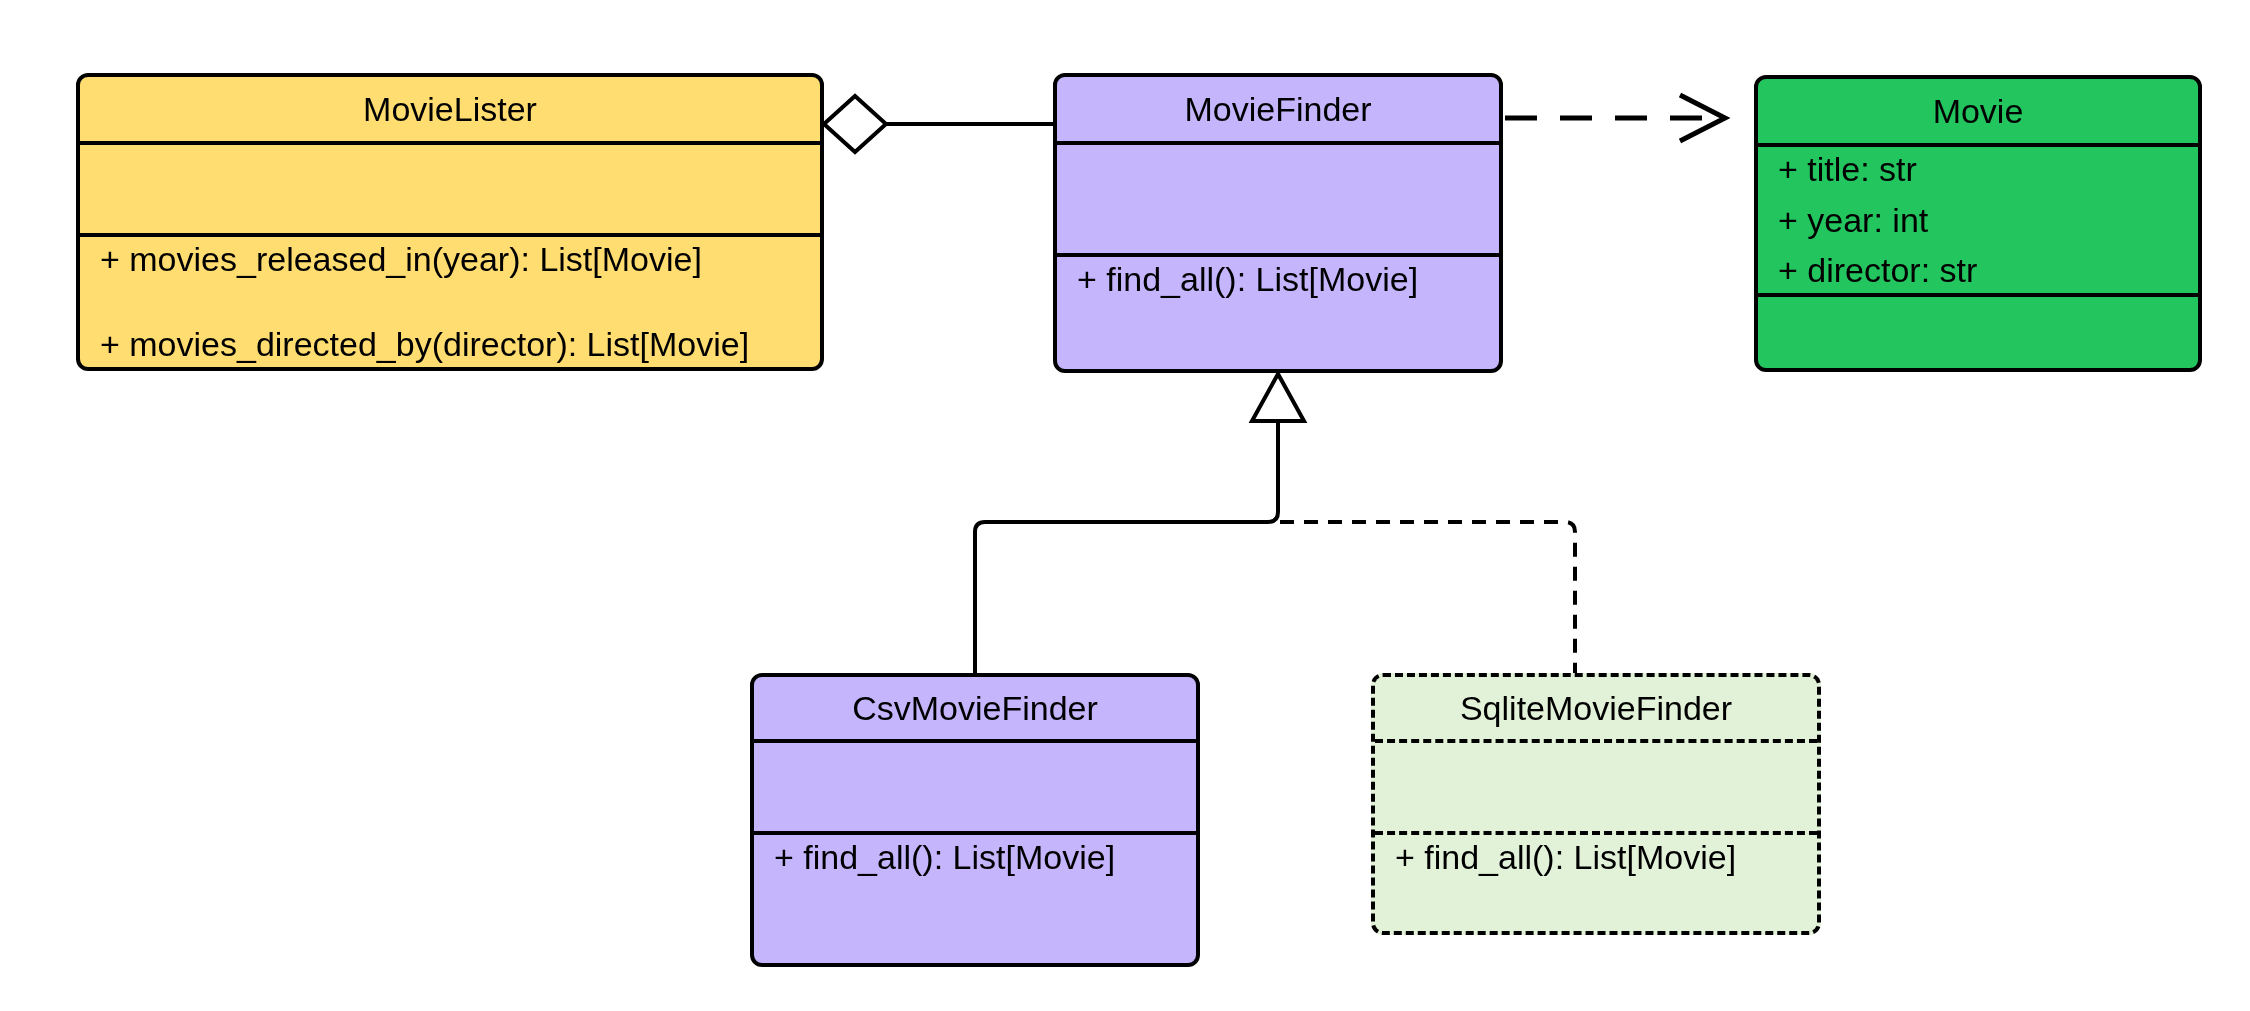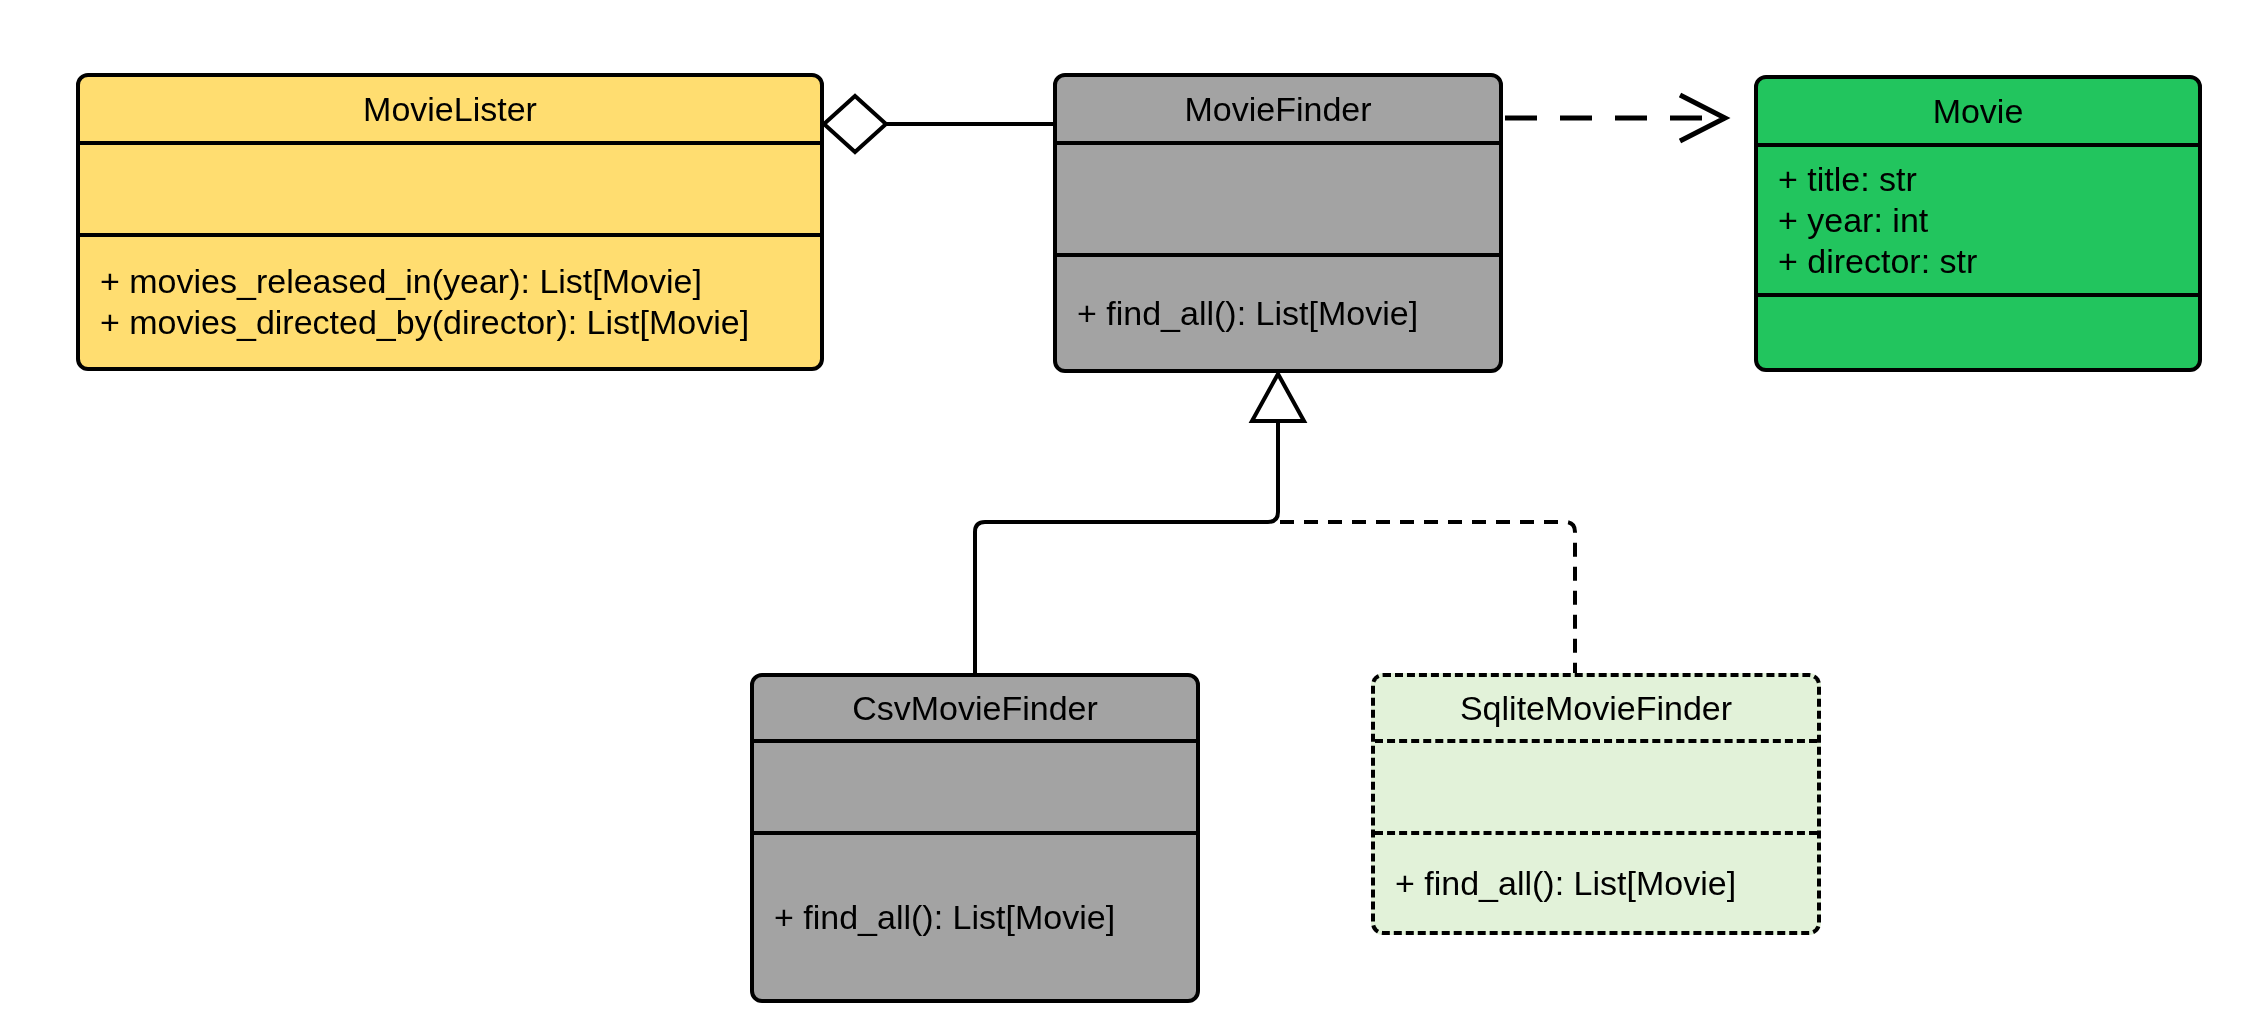--- a/index.html
+++ b/index.html
@@ -30,30 +30,30 @@
     display: flex;
     align-items: center;
     justify-content: center;
     font-size: 34px;
     border-bottom: 4px solid #000000;
   }
   .uml-class .members {
     box-sizing: border-box;
     display: flex;
     flex-direction: column;
-    justify-content: center;
-    padding: 16px 20px;
+    justify-content: space-between;
+    padding: 2px 20px;
     font-size: 34px;
     line-height: 41px;
     white-space: nowrap;
   }
   .uml-class .attrs { flex: 0 0 auto; border-bottom: 4px solid #000000; }
   .uml-class .methods { flex: 1 1 auto; }
   .fill-yellow { background: #FFDD70; }
-  .fill-green  { background: #a3a3a3; }
+  .fill-green  { background: #c4b5fd; }
   .fill-blue   { background: #22c55e; margin-left: 27px; }
   .fill-pale   { background: #E2F2D9; }
   .dashed-box { border-style: dashed; }
   .dashed-box .title { border-bottom-style: dashed; }
   .dashed-box .attrs { border-bottom-style: dashed; }
 </style>
 </head>
 <body>
 
 <div class="canvas">
@@ -101,21 +101,21 @@
   <div class="uml-class fill-blue" style="left:1727px; top:75px; width:448px; height:297px;">
     <div class="title" style="height:64px;">Movie</div>
     <div class="members attrs" style="height:150px;">
       <div>+ title: str</div>
       <div>+ year: int</div>
       <div>+ director: str</div>
     </div>
     <div class="members methods"></div>
   </div>
 
-  <div class="uml-class fill-green" style="left:750px; top:673px; width:450px; height:330px;">
+  <div class="uml-class fill-green" style="left:750px; top:673px; width:450px; height:294px;">
     <div class="title" style="height:62px;">CsvMovieFinder</div>
     <div class="members attrs" style="height:92px;"></div>
     <div class="members methods">
       <div>+ find_all(): List[Movie]</div>
     </div>
   </div>
 
   <div class="uml-class fill-pale dashed-box" style="left:1350px; top:673px; width:450px; height:262px;margin-left:21px;">
     <div class="title" style="height:62px;">SqliteMovieFinder</div>
     <div class="members attrs" style="height:92px;"></div>

